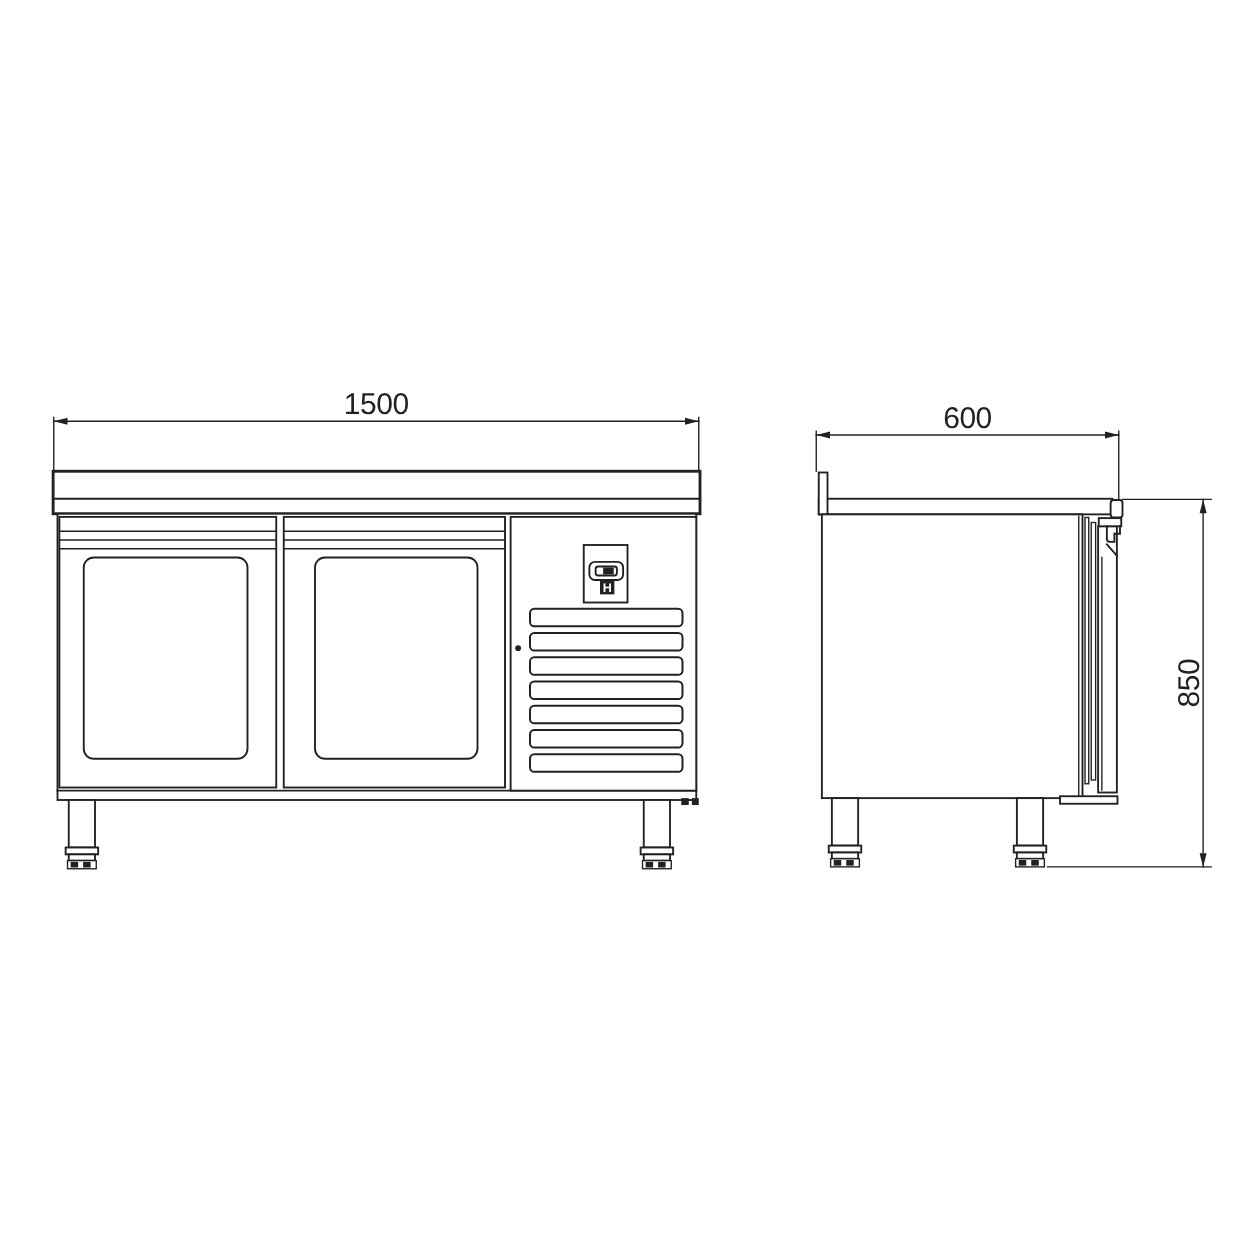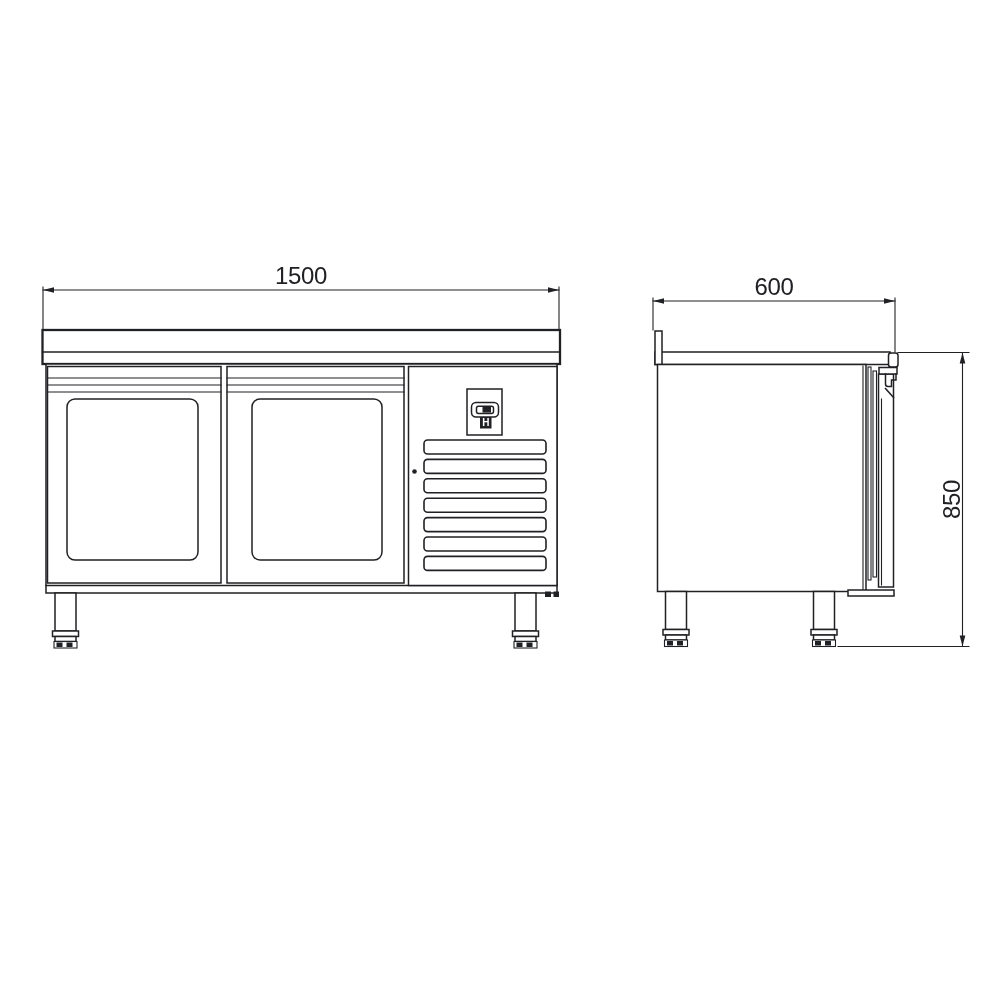--- a/index.html
+++ b/index.html
@@ -6,20 +6,21 @@
     --line:#202124;
     --bg:#ffffff;
   }
   html,body{margin:0;padding:0;background:#fff;}
   .canvas{
     position:relative;
     width:1000px;height:744px;
     background:var(--bg);
     overflow:hidden;
     font-family:"Liberation Sans", sans-serif;
+    margin-top:47px;
   }
   svg{display:block;}
   .ln{stroke:var(--line);stroke-width:1.5;fill:none;stroke-linecap:square;}
   .ln-w{fill:#ffffff;stroke:var(--line);stroke-width:1.5;}
   .ln-thick{stroke-width:2.3;}
   .ln-thin{stroke-width:1.1;}
   .dark{fill:var(--line);stroke:none;}
   .dim-text{
     font-family:"Liberation Sans", sans-serif;
     font-size:24px;

